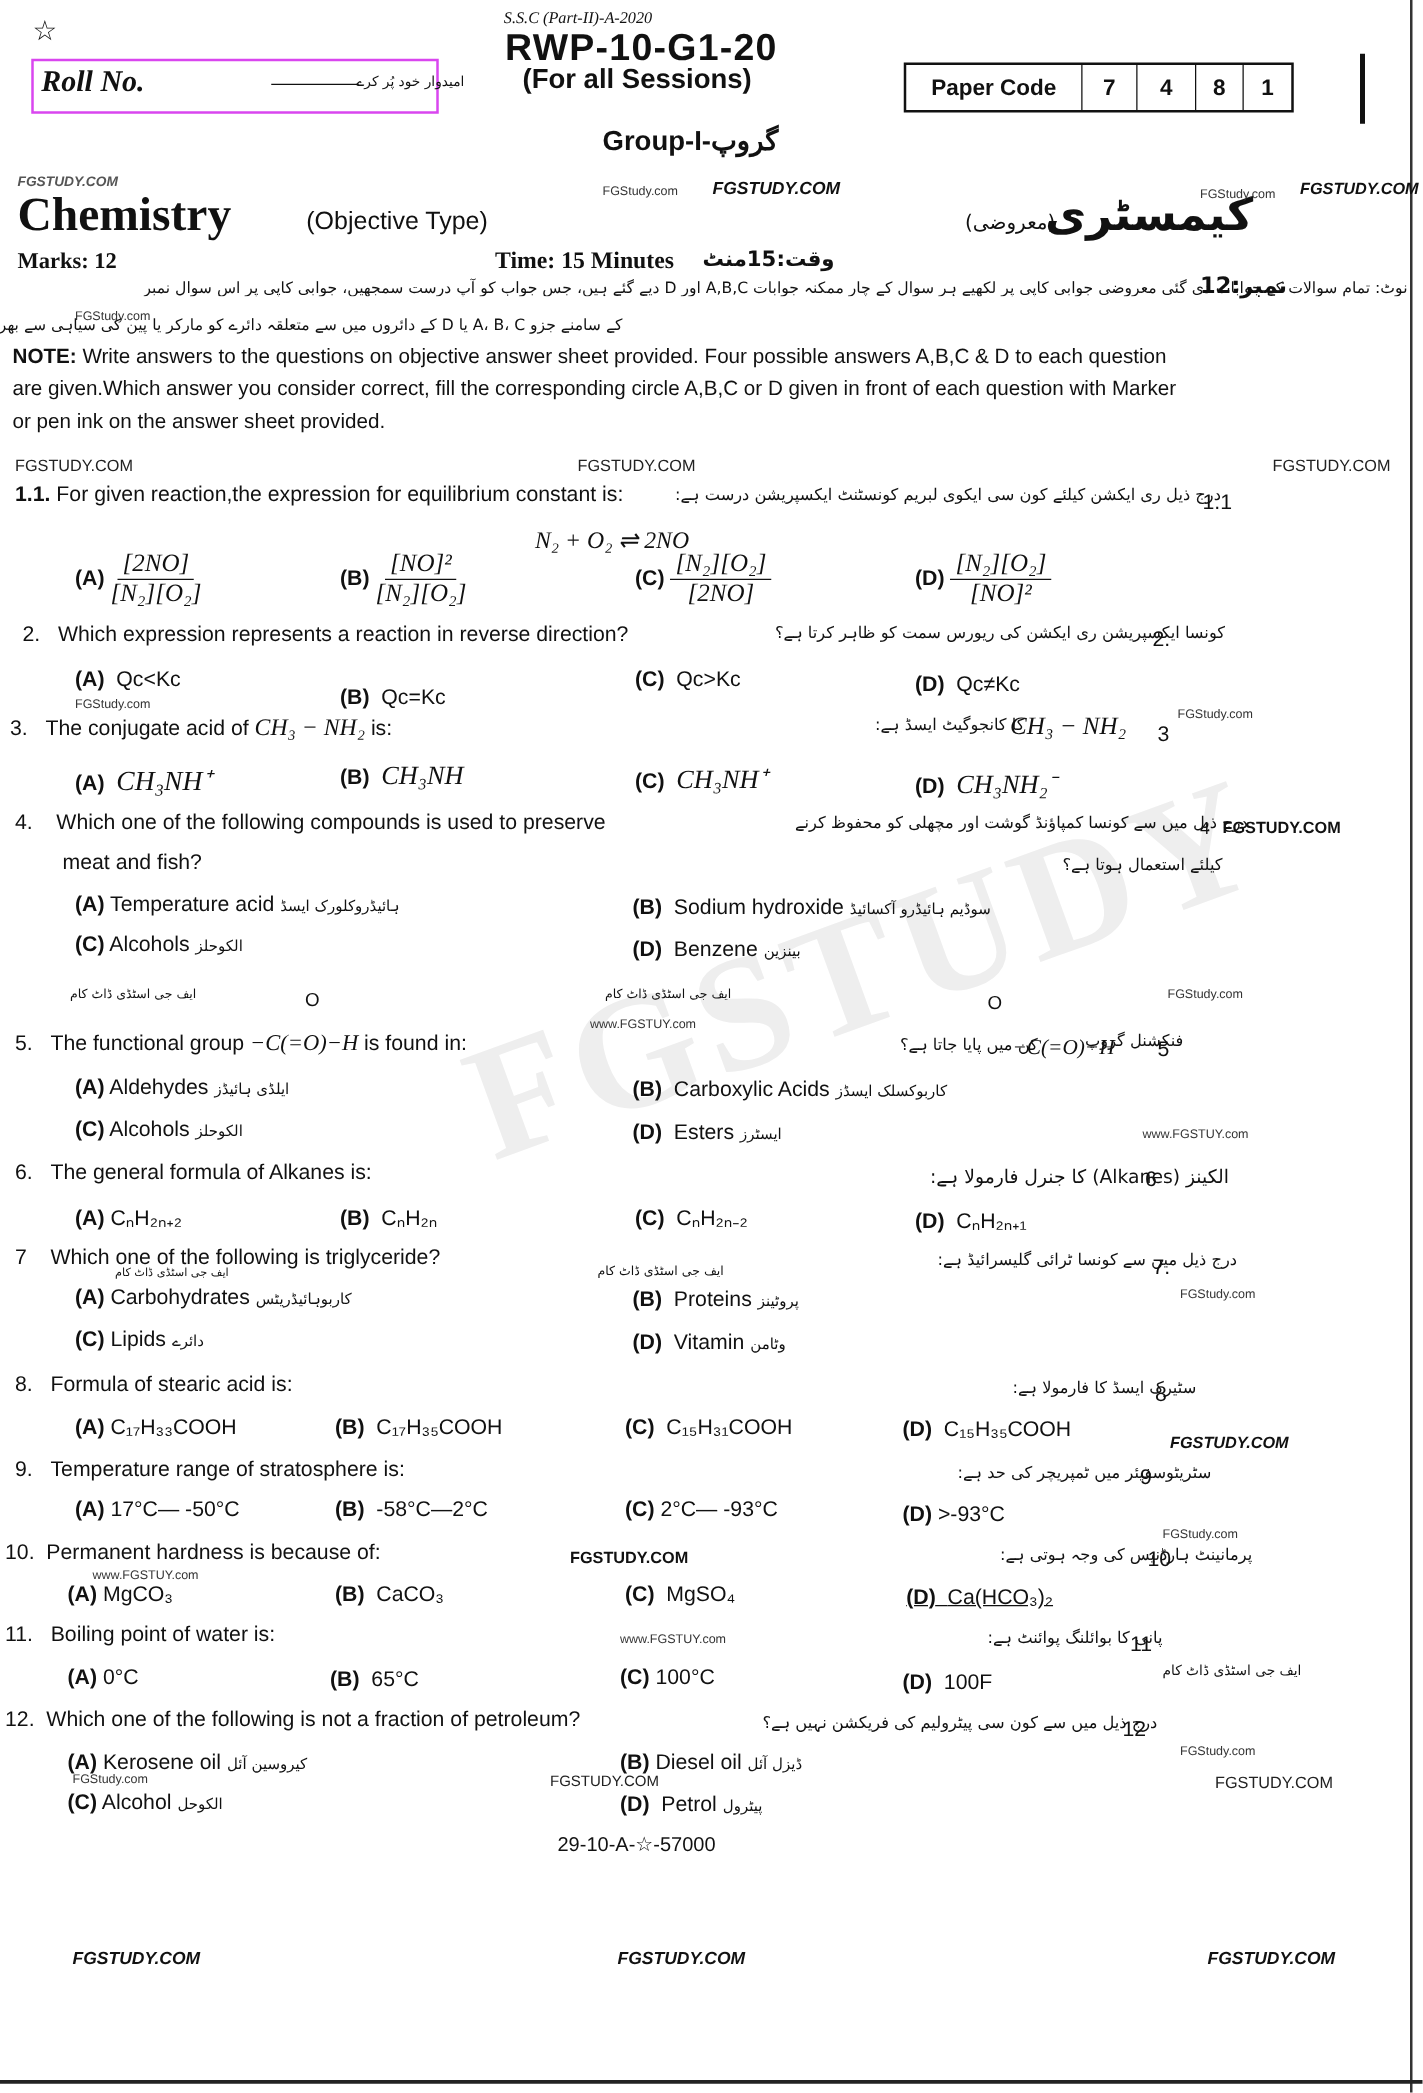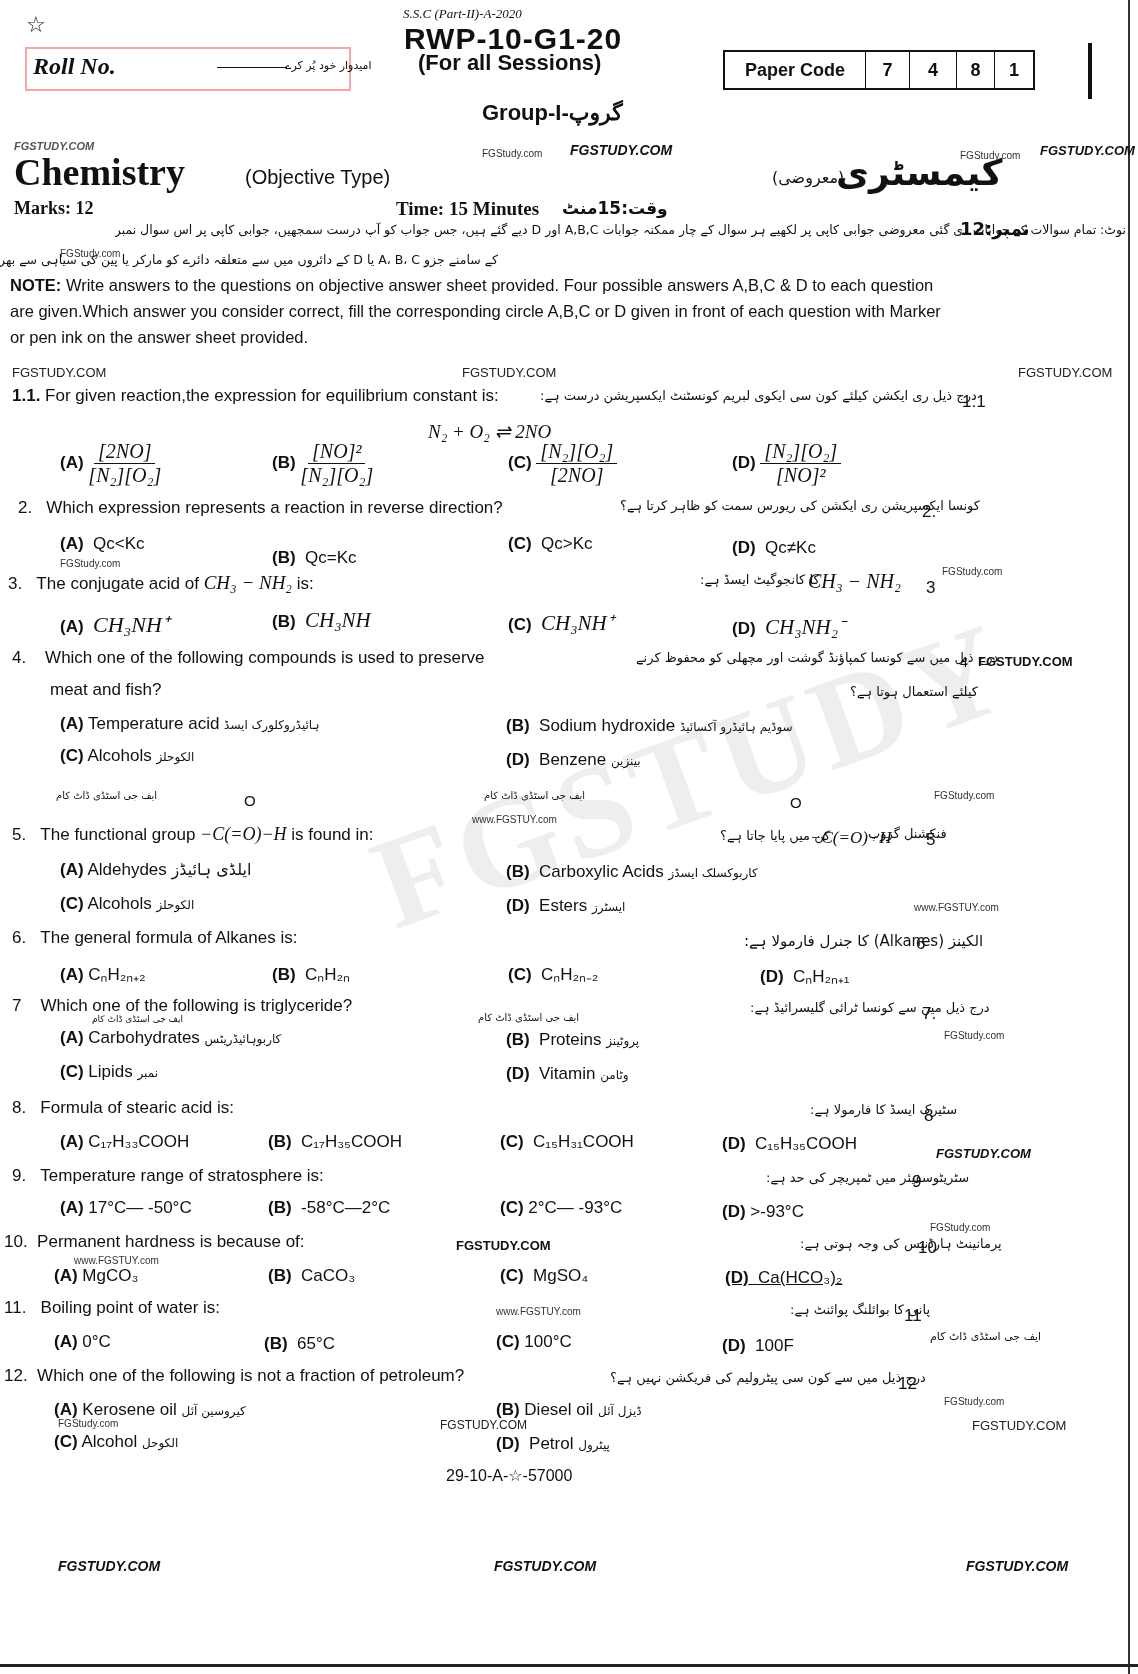--- a/index.html
+++ b/index.html
@@ -7,21 +7,21 @@
   .abs { position:absolute; white-space:nowrap; }
   .serif { font-family:"Liberation Serif", serif; }
   .mathi { font-family:"Liberation Serif", serif; font-style:italic; }
   .urdu { font-family:"DejaVu Sans", sans-serif; direction:rtl; font-size:15px; }
   .wm { font-family:"Liberation Sans", sans-serif; font-size:13px; color:#222; }
   .wmb { font-family:"Liberation Sans", sans-serif; font-size:14px; font-weight:bold; font-style:italic; color:#111; }
   .wms { font-family:"Liberation Sans", sans-serif; font-size:10px; color:#333; }
   .q { font-size:17px; }
   .opt { font-size:17px; }
   .opt b { font-weight:bold; }
-  .roll-box { position:absolute; left:25px; top:47px; width:322px; height:40px; border:2px solid #fca5a5; }
+  .roll-box { position:absolute; left:25px; top:47px; width:322px; height:40px; border:2px solid #d946ef; }
   .paper-code { position:absolute; left:723px; top:50px; display:flex; border:2px solid #111; height:36px; }
   .paper-code div { border-right:1px solid #111; display:flex; align-items:center; justify-content:center; font-weight:bold; font-size:18px; }
   .paper-code div:last-child { border-right:none; }
   .frac { display:inline-flex; flex-direction:column; align-items:center; vertical-align:middle; font-family:"Liberation Serif", serif; font-style:italic; font-size:20px; }
   .frac .num { border-bottom:1.5px solid #111; padding:0 4px; }
   .watermark { position:absolute; left:360px; top:700px; font-family:"Liberation Serif", serif; font-size:130px; font-weight:bold; color:#eee; transform:rotate(-20deg); letter-spacing:6px; }
   .rightline { position:absolute; left:1128px; top:0; width:2px; height:1674px; background:#333; }
   .bottomline { position:absolute; left:0; top:1664px; width:1138px; height:3px; background:#222; }
 </style>
 </head>
@@ -143,47 +143,47 @@
 <div class="abs" style="left:790px;top:794px;font-size:15px;">O</div>
 <div class="abs wms" style="left:934px;top:790px;">FGStudy.com</div>
 <div class="abs wms" style="left:472px;top:814px;">www.FGSTUY.com</div>
 
 <div>
   <div class="abs q" style="left:12px;top:824px;"><span>5.</span>&nbsp;&nbsp;&nbsp;<span>The functional group</span> <span class="mathi" style="font-size:18px;">−C(=O)−H</span> <span>is found in:</span></div>
   <div class="abs urdu" style="left:720px;top:828px;font-size:13px;">کن میں پایا جاتا ہے؟</div>
   <div class="abs mathi" style="left:810px;top:828px;font-size:17px;">−C(=O)−H</div>
   <div class="abs urdu" style="left:868px;top:826px;font-size:13px;">فنکشنل گروپ</div>
   <div class="abs q" style="left:926px;top:830px;">5</div>
-  <div class="abs opt" style="left:60px;top:860px;"><b>(A)</b> <span>Aldehydes</span> <span class="urdu" style="font-size:16px;">ایلڈی ہائیڈز</span></div>
+  <div class="abs opt" style="left:60px;top:860px;"><b>(A)</b> <span>Aldehydes</span> <span class="urdu" style="font-size:12px;">ایلڈی ہائیڈز</span></div>
   <div class="abs opt" style="left:506px;top:862px;"><b>(B)</b>&nbsp; <span>Carboxylic Acids</span> <span class="urdu" style="font-size:12px;">کاربوکسلک ایسڈز</span></div>
   <div class="abs opt" style="left:60px;top:894px;"><b>(C)</b> <span>Alcohols</span> <span class="urdu" style="font-size:12px;">الکوحلز</span></div>
   <div class="abs opt" style="left:506px;top:896px;"><b>(D)</b>&nbsp; <span>Esters</span> <span class="urdu" style="font-size:12px;">ایسٹرز</span></div>
   <div class="abs wms" style="left:914px;top:902px;">www.FGSTUY.com</div>
 </div>
 
 <div>
   <div class="abs q" style="left:12px;top:928px;"><span>6.</span>&nbsp;&nbsp;&nbsp;<span>The general formula of Alkanes is:</span></div>
   <div class="abs urdu" style="left:744px;top:932px;font-size:15px;">الکینز (Alkanes) کا جنرل فارمولا ہے:</div>
   <div class="abs q" style="left:916px;top:934px;">6</div>
   <div class="abs opt" style="left:60px;top:962px;"><b>(A)</b> <span>CₙH₂ₙ₊₂</span></div>
   <div class="abs opt" style="left:272px;top:962px;"><b>(B)</b>&nbsp; <span>CₙH₂ₙ</span></div>
   <div class="abs opt" style="left:508px;top:962px;"><b>(C)</b>&nbsp; <span>CₙH₂ₙ₋₂</span></div>
-  <div class="abs opt" style="left:760px;top:964px;"><b>(D)</b>&nbsp; <span>CₙH₂ₙ₊₁</span></div>
+  <div class="abs opt" style="left:732px;top:964px;"><b>(D)</b>&nbsp; <span>CₙH₂ₙ₊₁</span></div>
 </div>
 
 <div>
   <div class="abs q" style="left:12px;top:996px;"><span>7</span>&nbsp;&nbsp;&nbsp;&nbsp;<span>Which one of the following is triglyceride?</span></div>
   <div class="abs urdu" style="left:750px;top:1000px;font-size:13px;">درج ذیل میں سے کونسا ٹرائی گلیسرائیڈ ہے:</div>
   <div class="abs q" style="left:922px;top:1004px;">7.</div>
   <div class="abs wms" style="left:944px;top:1030px;">FGStudy.com</div>
   <div class="abs urdu" style="left:92px;top:1014px;font-size:9px;">ایف جی اسٹڈی ڈاٹ کام</div>
   <div class="abs urdu" style="left:478px;top:1012px;font-size:10px;">ایف جی اسٹڈی ڈاٹ کام</div>
   <div class="abs opt" style="left:60px;top:1028px;"><b>(A)</b> <span>Carbohydrates</span> <span class="urdu" style="font-size:12px;">کاربوہائیڈریٹس</span></div>
   <div class="abs opt" style="left:506px;top:1030px;"><b>(B)</b>&nbsp; <span>Proteins</span> <span class="urdu" style="font-size:12px;">پروٹینز</span></div>
-  <div class="abs opt" style="left:60px;top:1062px;"><b>(C)</b> <span>Lipids</span> <span class="urdu" style="font-size:12px;">نمبر</span></div>
+  <div class="abs opt" style="left:60px;top:1062px;"><b>(C)</b> <span>Lipids</span> <span class="urdu" style="font-size:12px;">دائرے</span></div>
   <div class="abs opt" style="left:506px;top:1064px;"><b>(D)</b>&nbsp; <span>Vitamin</span> <span class="urdu" style="font-size:12px;">وٹامن</span></div>
 </div>
 
 <div>
   <div class="abs q" style="left:12px;top:1098px;"><span>8.</span>&nbsp;&nbsp;&nbsp;<span>Formula of stearic acid is:</span></div>
   <div class="abs urdu" style="left:810px;top:1102px;font-size:13px;">سٹیرک ایسڈ کا فارمولا ہے:</div>
   <div class="abs q" style="left:924px;top:1106px;">8</div>
   <div class="abs opt" style="left:60px;top:1132px;"><b>(A)</b> <span>C₁₇H₃₃COOH</span></div>
   <div class="abs opt" style="left:268px;top:1132px;"><b>(B)</b>&nbsp; <span>C₁₇H₃₅COOH</span></div>
   <div class="abs opt" style="left:500px;top:1132px;"><b>(C)</b>&nbsp; <span>C₁₅H₃₁COOH</span></div>

